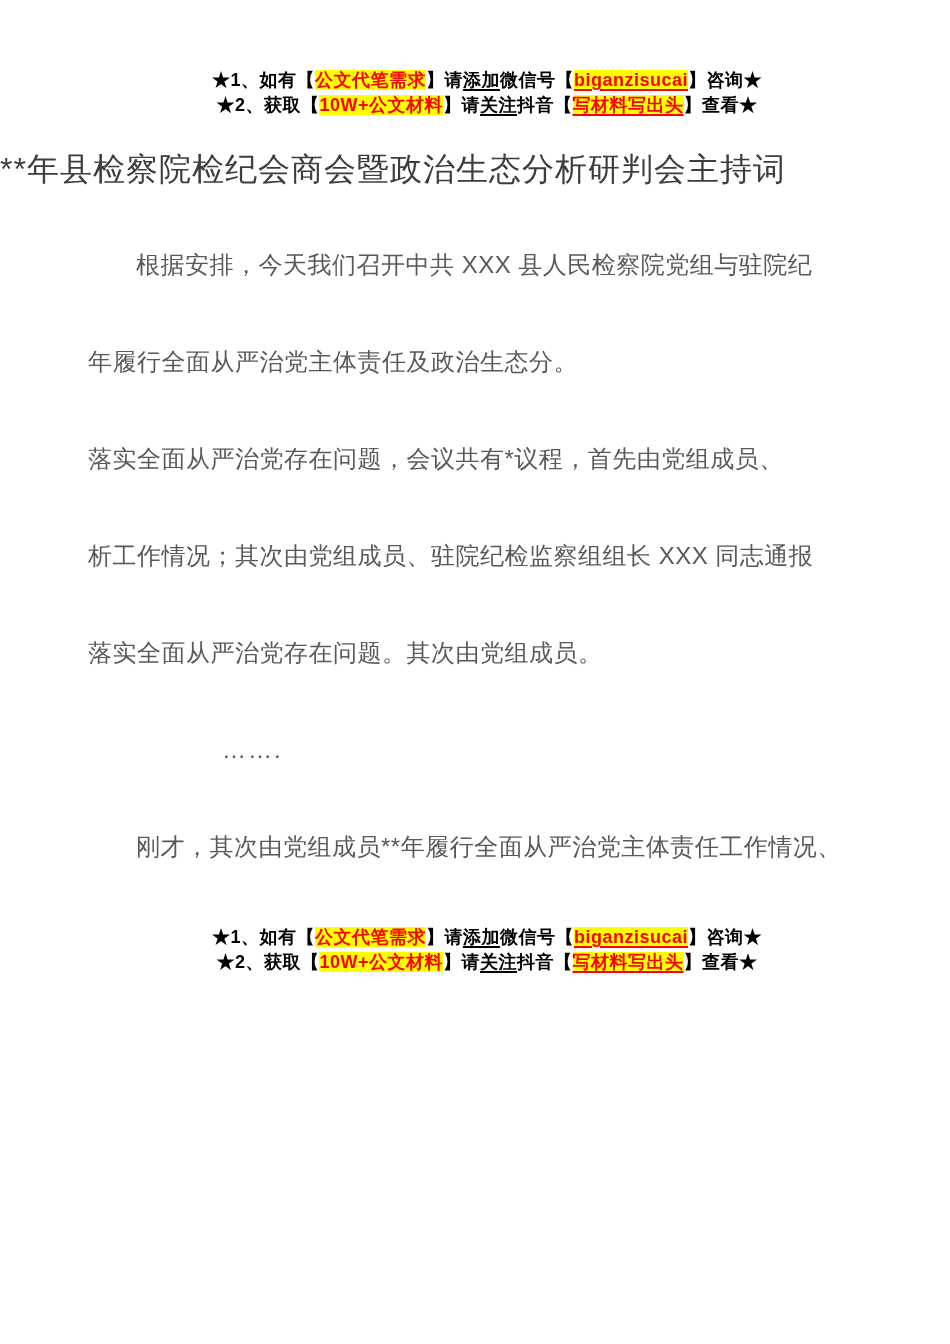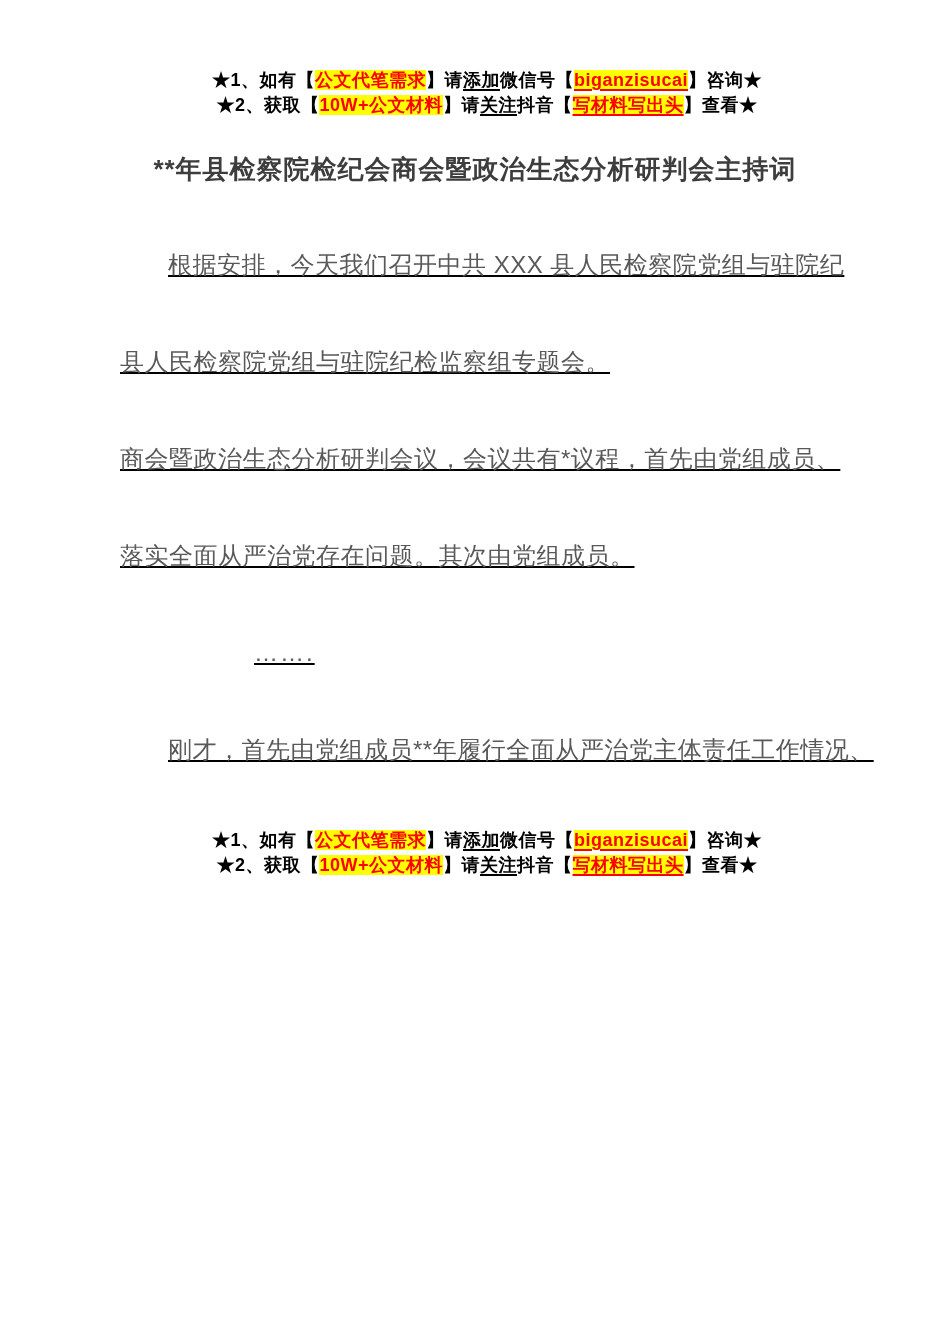--- a/index.html
+++ b/index.html
@@ -27,32 +27,30 @@
     background: var(--highlight-background, #ffff00);
     color: var(--highlight-text, #ff0000);
   }
   .promo .u {
     text-decoration: underline;
     text-underline-offset: 3px;
     text-decoration-thickness: 2px;
   }
   .doc-title {
     margin: 28px 0 0 0;
-    text-align: center;
-    font-size: 26px;
+    font-size: 32px;
     line-height: 46px;
-    font-weight: bold;
+    font-weight: normal;
     color: var(--title-text, #3d3d3d);
     letter-spacing: 1px;
     white-space: nowrap;
   }
   .doc-body {
     margin-top: 24px;
-    padding: 0 118px 0 120px;
-    text-decoration: underline;
+    padding: 0 118px 0 88px;
   }
   .bline {
     font-size: 24px;
     line-height: 97px;
     color: var(--body-text, #595959);
     white-space: nowrap;
     letter-spacing: 0.5px;
   }
   .bline.indent { text-indent: 48px; }
   .bline.dots   { text-indent: 134px; letter-spacing: 2px; }
@@ -69,25 +67,26 @@
     </div>
     <div class="promo-line">
       <span>★2、获取【</span><span class="hl">10W+公文材料</span><span>】请</span><span class="u">关注</span><span>抖音【</span><span class="hl u">写材料写出头</span><span>】查看★</span>
     </div>
   </div>
 
   <h1 class="doc-title">**年县检察院检纪会商会暨政治生态分析研判会主持词</h1>
 
   <div class="doc-body">
     <div class="bline indent">根据安排，今天我们召开中共 XXX 县人民检察院党组与驻院纪</div>
-    <div class="bline">县人民检察院党组与驻院纪检监察组专题会。</div>
-    <div class="bline">商会暨政治生态分析研判会议，会议共有*议程，首先由党组成员、</div>
+    <div class="bline">年履行全面从严治党主体责任及政治生态分。</div>
+    <div class="bline">落实全面从严治党存在问题，会议共有*议程，首先由党组成员、</div>
+    <div class="bline">析工作情况；其次由党组成员、驻院纪检监察组组长 XXX 同志通报</div>
     <div class="bline">落实全面从严治党存在问题。其次由党组成员。</div>
     <div class="bline dots">…….</div>
-    <div class="bline indent">刚才，首先由党组成员**年履行全面从严治党主体责任工作情况、</div>
+    <div class="bline indent">刚才，其次由党组成员**年履行全面从严治党主体责任工作情况、</div>
   </div>
 
   <div class="promo promo-footer">
     <div class="promo-line">
       <span>★1、如有【</span><span class="hl">公文代笔需求</span><span>】请</span><span class="u">添加</span><span>微信号【</span><span class="hl u">biganzisucai</span><span>】咨询★</span>
     </div>
     <div class="promo-line">
       <span>★2、获取【</span><span class="hl">10W+公文材料</span><span>】请</span><span class="u">关注</span><span>抖音【</span><span class="hl u">写材料写出头</span><span>】查看★</span>
     </div>
   </div>

